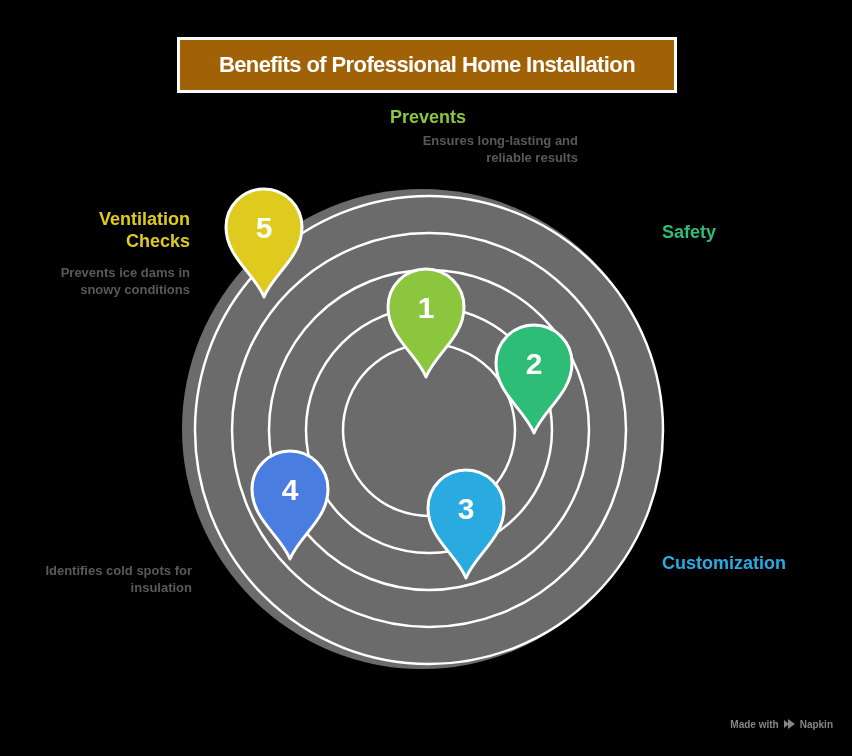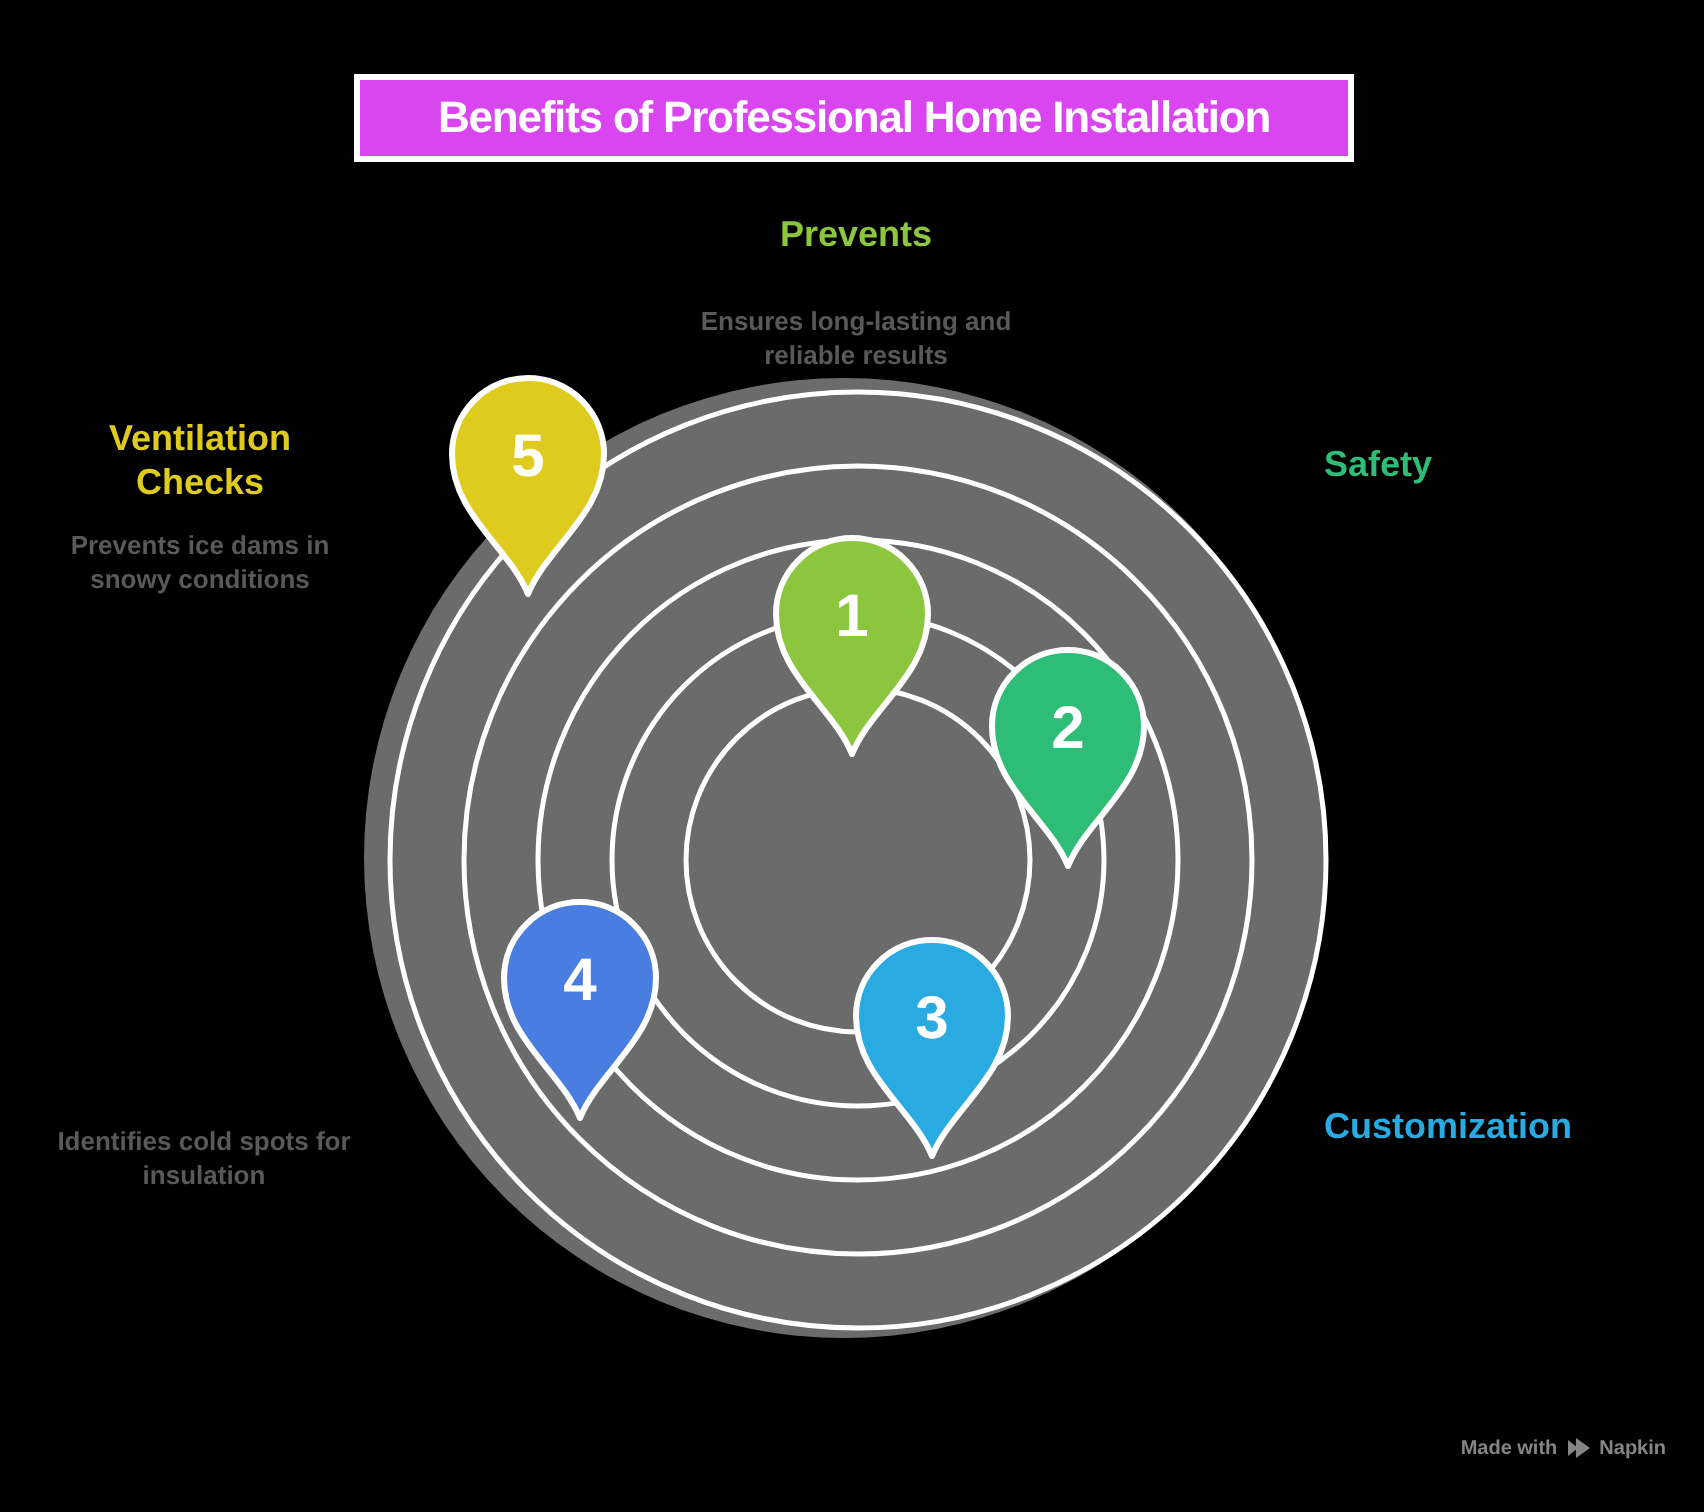--- a/index.html
+++ b/index.html
@@ -2,36 +2,36 @@
 <html><head>
 <meta charset="utf-8">
 <style>
   html,body{margin:0;padding:0;background:#000;}
   .stage{
     position:relative;width:852px;height:756px;background:#000;overflow:hidden;
     font-family:"Liberation Sans",sans-serif;
   }
   .diagram-svg{position:absolute;left:0;top:0;}
   .title-box{
-    position:absolute;left:177px;top:37px;width:500px;height:44px;
-    box-sizing:border-box;border:3px solid #fff;background:#d946ef;
+    position:absolute;left:177px;top:37px;width:500px;height:56px;
+    box-sizing:border-box;border:3px solid #fff;background:#a16207;
     display:flex;align-items:center;justify-content:center;
   }
   .title-box .title-text{
     color:#fff;font-size:22px;font-weight:bold;letter-spacing:-0.6px;white-space:nowrap;
   }
   .item-label{
     position:absolute;font-weight:bold;font-size:18px;line-height:22px;white-space:pre-line;
   }
   .item-desc{
     position:absolute;font-weight:bold;font-size:13px;line-height:17px;
     color:#58595b;white-space:pre-line;
   }
   .ta-c{text-align:center;}
-  .ta-r{text-align:center;}
+  .ta-r{text-align:right;}
   .pin-number{
     fill:#fff;font-family:"Liberation Sans",sans-serif;font-size:30px;font-weight:bold;
     text-anchor:middle;
   }
   .footer{
     position:absolute;right:19px;top:718px;display:flex;align-items:center;gap:4px;
     color:#858585;font-size:10px;font-weight:bold;
   }
   .footer svg{display:block;}
 </style>
@@ -76,21 +76,21 @@
       <path d="M0 0 C-10 -24 -38 -40 -38 -70 A38 38 0 1 1 38 -70 C38 -40 10 -24 0 0 Z" stroke="#ffffff" stroke-width="3" stroke-linejoin="round" fill="#DFCB1E"></path>
       <text class="pin-number" x="0" y="-59">5</text>
     </g>
   </svg>
 
   <div class="title-box">
     <span class="title-text">Benefits of Professional Home Installation</span>
   </div>
 
   <div class="item-label ta-c" style="left: 278px; top: 106px; width: 300px; color: rgb(140, 198, 62);">Prevents</div>
-  <div class="item-desc ta-c" style="left:278px;top:152px;width:300px;">Ensures long-lasting and
+  <div class="item-desc ta-c" style="left:278px;top:132px;width:300px;text-align:right;">Ensures long-lasting and
 reliable results</div>
 
   <div class="item-label" style="left: 662px; top: 221px; width: 180px; color: rgb(46, 189, 119);">Safety</div>
 
   <div class="item-label" style="left: 662px; top: 552px; width: 180px; color: rgb(41, 171, 226);">Customization</div>
 
   <div class="item-desc ta-r" style="left:12px;top:562px;width:180px;">Identifies cold spots for
 insulation</div>
 
   <div class="item-label ta-r" style="left: 10px; top: 208px; width: 180px; color: rgb(223, 203, 30);">Ventilation

